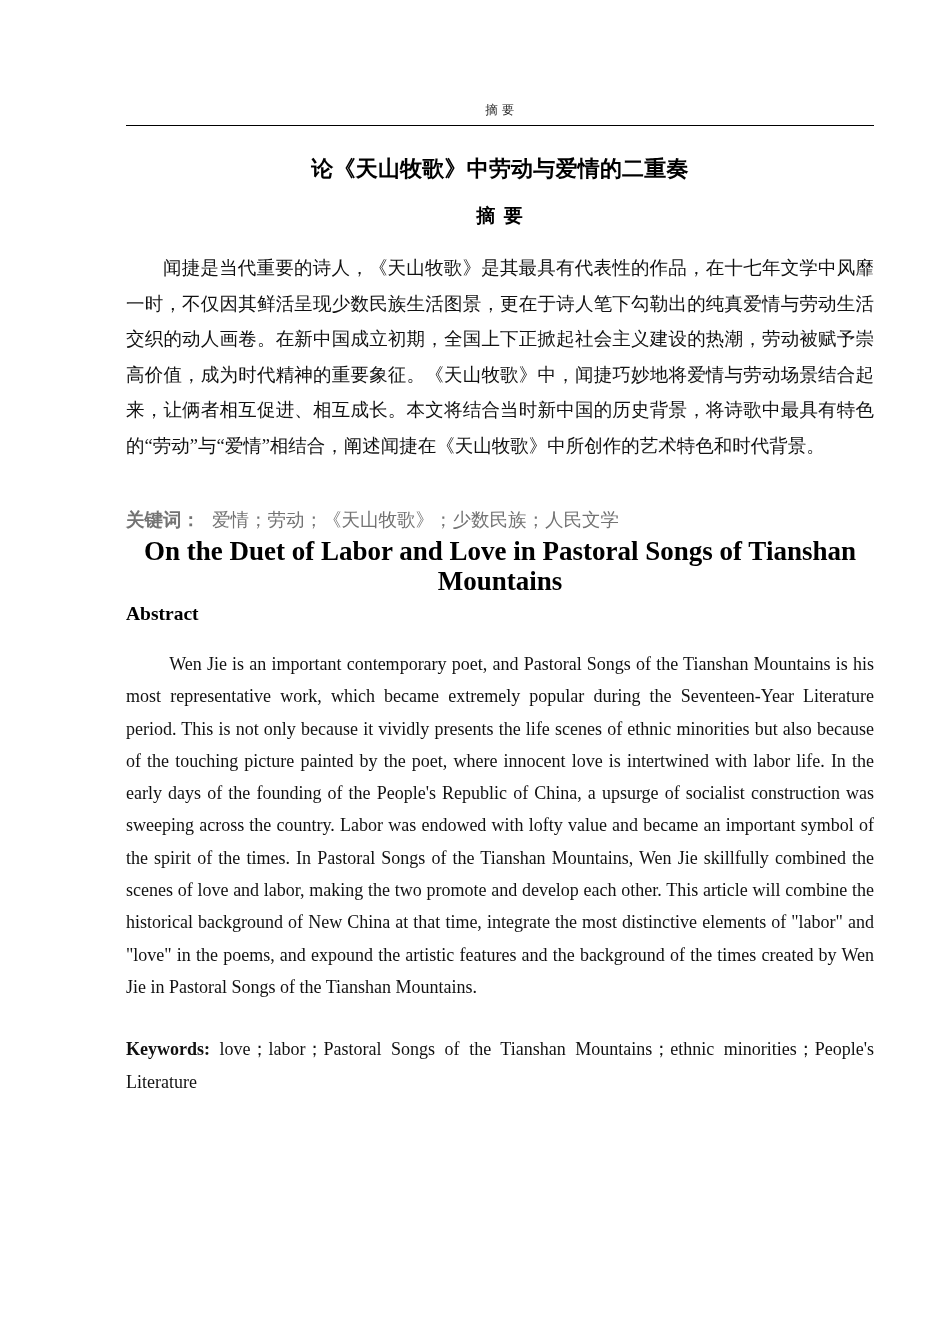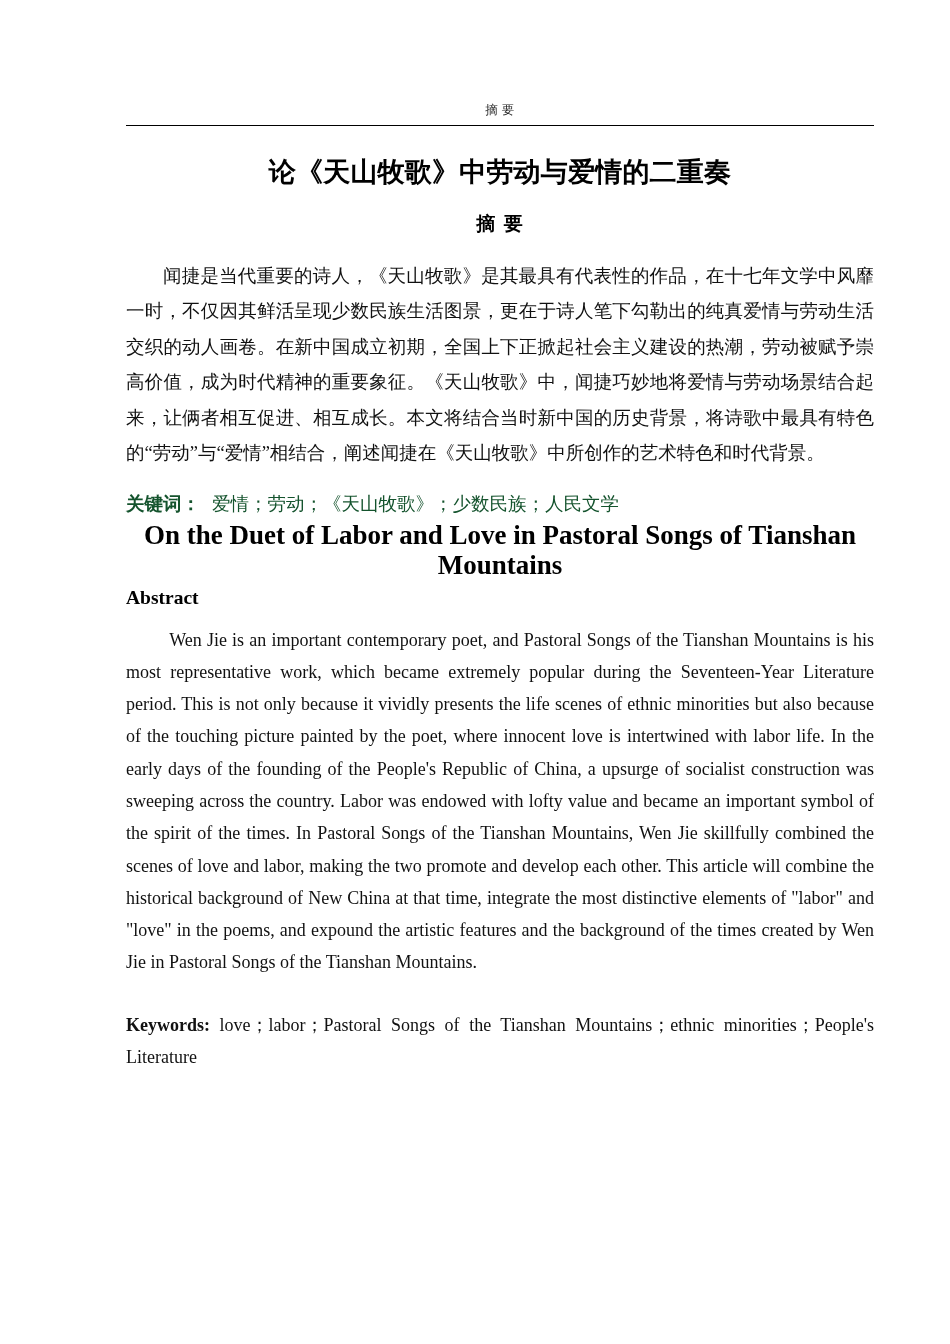--- a/index.html
+++ b/index.html
@@ -50,21 +50,21 @@
   .content {
     position: absolute;
     left: 112px;
     top: 140px;
     width: 748px;
   }
 
   .cn-title {
     font-family: "DejaVu Sans", "Liberation Sans", sans-serif;
     font-weight: bold;
-    font-size: 27px;
+    font-size: 22px;
     text-align: center;
     line-height: 1.5;
     margin-top: 12px;
     letter-spacing: 0.2px;
   }
 
   .cn-abstract-head {
     font-family: "DejaVu Sans", "Liberation Sans", sans-serif;
     font-weight: bold;
     font-size: 19px;
@@ -81,22 +81,22 @@
     text-justify: inter-ideograph;
     text-indent: 2em;
     margin-top: 22px;
     color: #111111;
   }
 
   .cn-keywords {
     font-family: "Liberation Serif", "DejaVu Serif", serif;
     font-size: 18.5px;
     line-height: 32px;
-    margin-top: 16px;
-    color: #14532d;
+    margin-top: 40px;
+    color: #737373;
   }
   .cn-keywords .kw-label {
     font-family: "DejaVu Sans", "Liberation Sans", sans-serif;
     font-weight: bold;
     font-size: 18.5px;
   }
   .cn-keywords .kw-values {
     margin-left: 12px;
   }
 
@@ -116,21 +116,21 @@
     line-height: 28px;
     margin-top: 4px;
   }
 
   .en-body {
     font-family: "Liberation Serif", "DejaVu Serif", serif;
     font-size: 18px;
     line-height: 32.3px;
     text-align: justify;
     text-indent: 2.4em;
-    margin-top: 12px;
+    margin-top: 20px;
     color: #111111;
   }
 
   .en-keywords {
     font-family: "Liberation Serif", "DejaVu Serif", serif;
     font-size: 18px;
     line-height: 32.3px;
     text-align: justify;
     margin-top: 30px;
     color: #111111;

